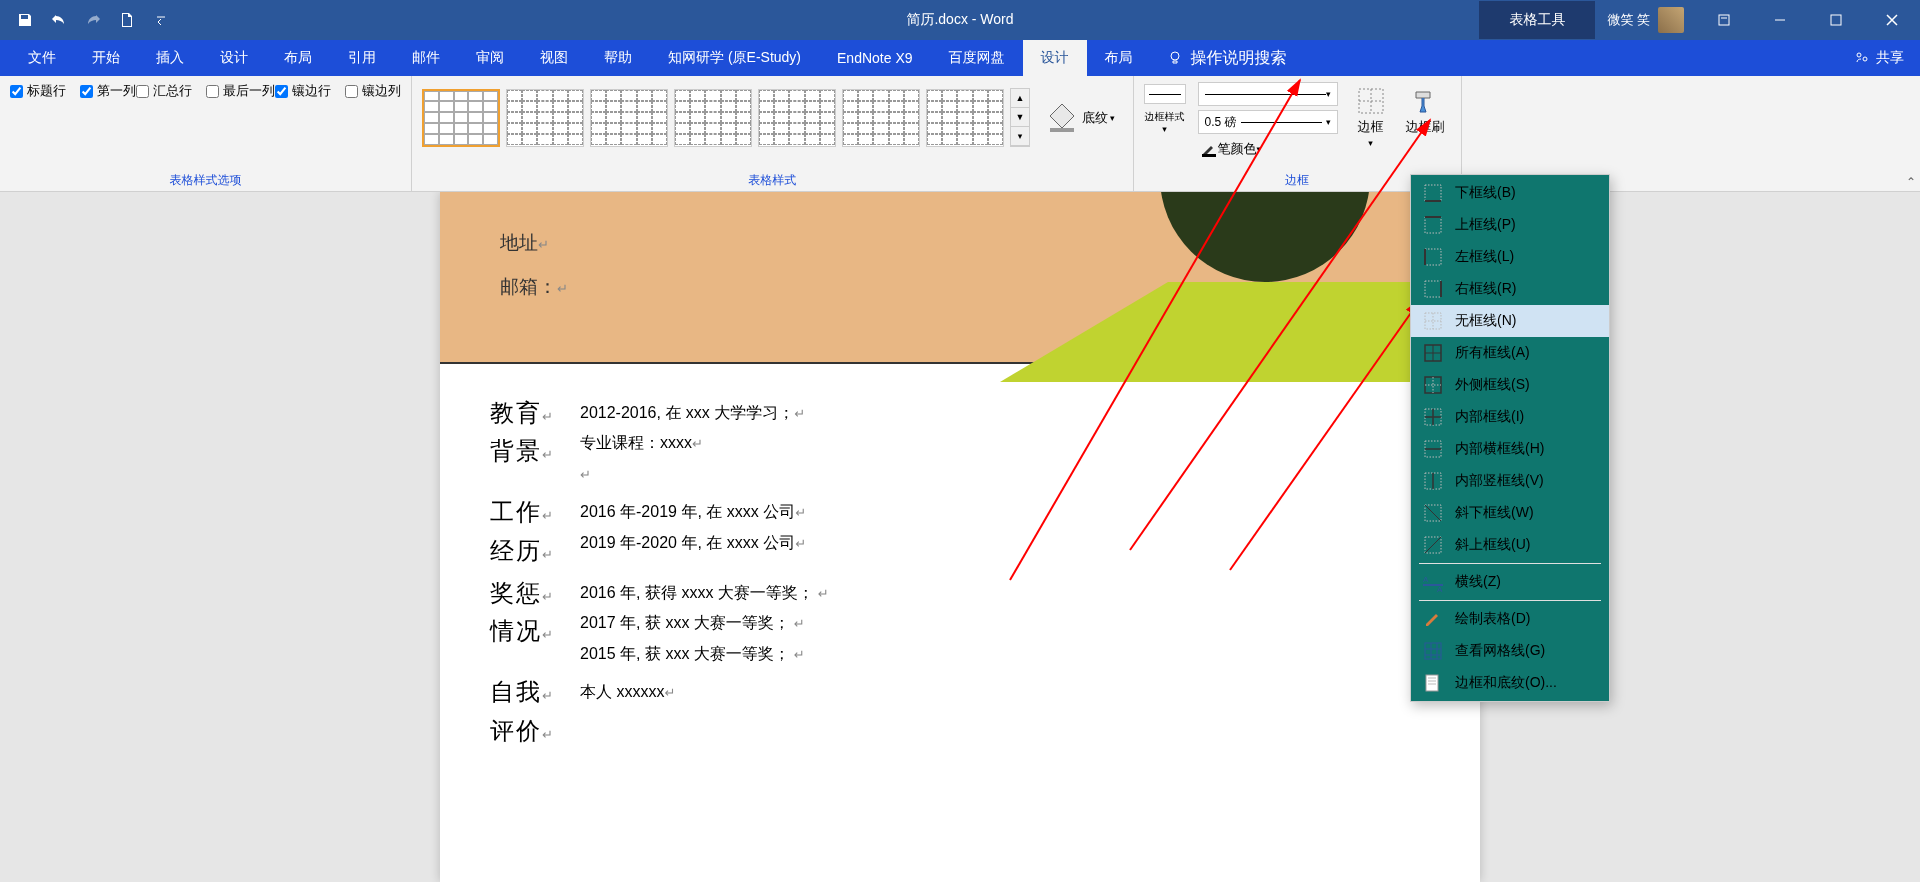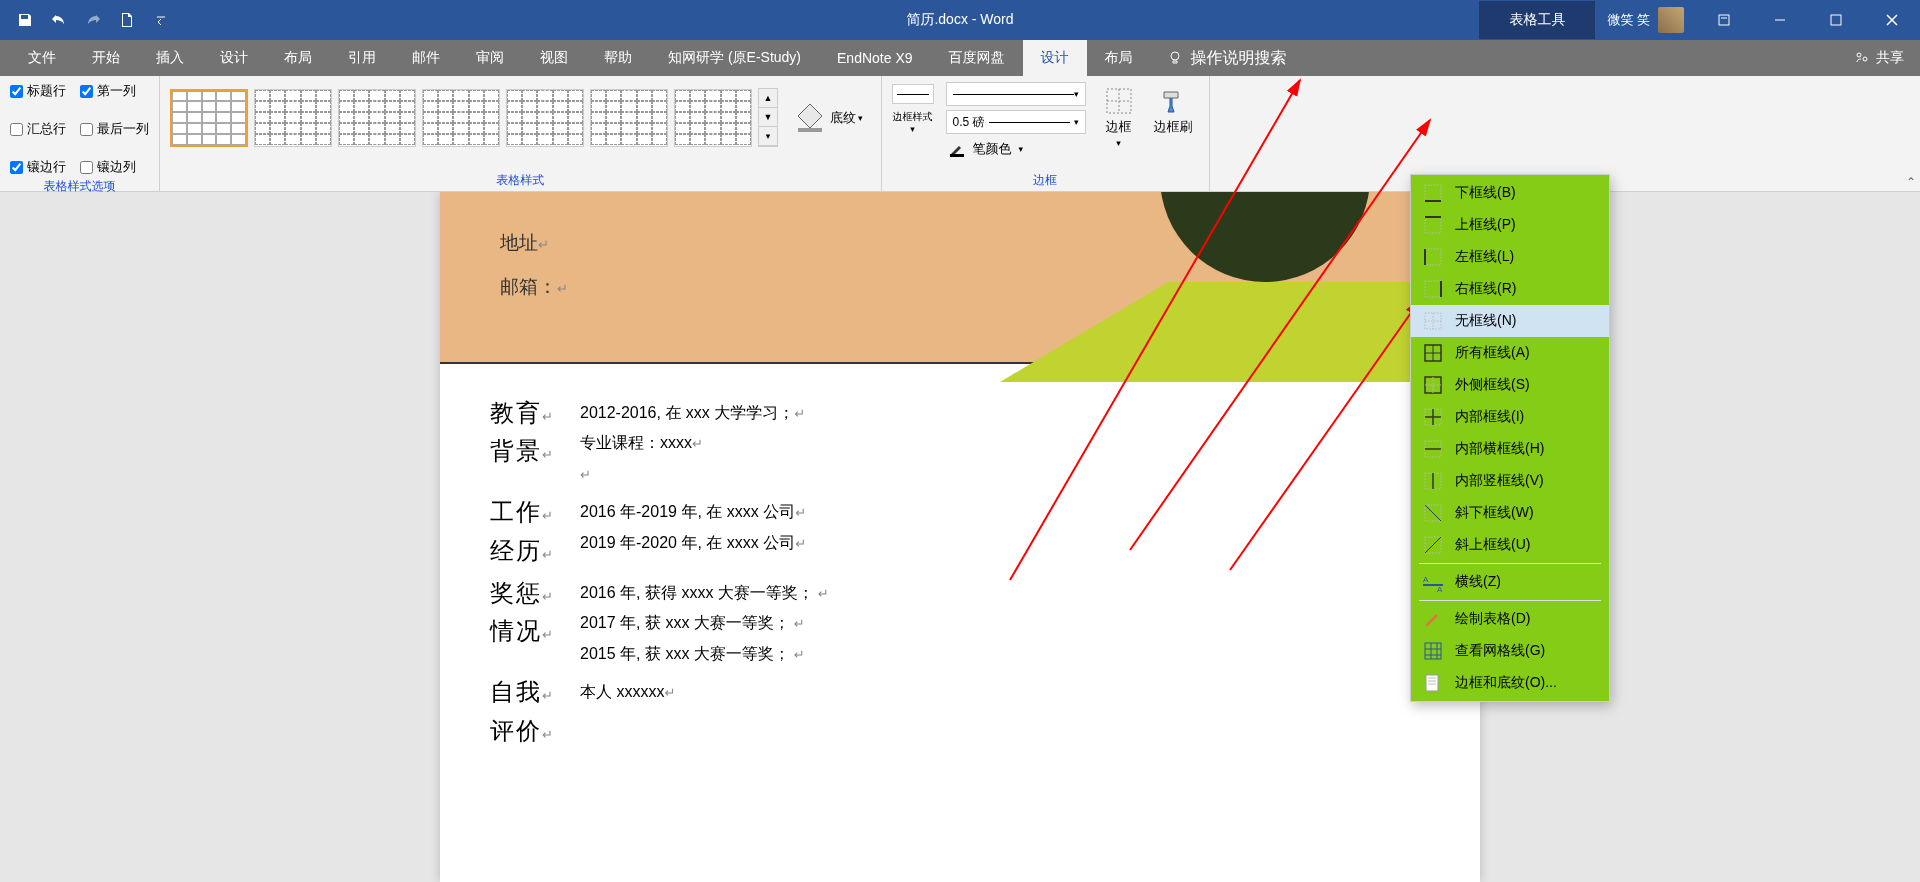--- a/index.html
+++ b/index.html
@@ -12,34 +12,34 @@
     .qat-btn svg { fill: white; }
     .title-center { position: absolute; left: 50%; transform: translateX(-50%); font-size: 14px; display: flex; align-items: center; gap: 6px; }
     .title-right { margin-left: auto; display: flex; align-items: center; gap: 2px; }
     .table-tools-tab { background: #1e3a6e; padding: 10px 30px; font-size: 14px; }
     .user-area { display: flex; align-items: center; gap: 8px; padding: 0 10px; font-size: 13px; }
     .avatar { width: 26px; height: 26px; background: linear-gradient(45deg,#8b6f4a,#c4a574); border-radius: 2px; }
     .window-btns { display: flex; }
     .window-btn { width: 56px; height: 40px; display: flex; align-items: center; justify-content: center; cursor: pointer; }
     
     
-    .ribbon-tabs { background: #737373; height: 36px; display: flex; align-items: center; padding-left: 10px; color: white; }
+    .ribbon-tabs { background: #1d4ed8; height: 36px; display: flex; align-items: center; padding-left: 10px; color: white; }
     .ribbon-tab { padding: 8px 18px; font-size: 14px; cursor: pointer; height: 36px; display: flex; align-items: center; }
     .ribbon-tab.active { background: #f3f3f3; color: #2b579a; }
     .ribbon-tab.layout2 { padding: 8px 18px; }
     .tell-me { display: flex; align-items: center; gap: 8px; padding: 0 16px; }
     .share-btn { margin-left: auto; padding: 0 16px; display: flex; align-items: center; gap: 6px; font-size: 14px; }
     
     
     .ribbon-content { background: #f3f3f3; height: 116px; display: flex; border-bottom: 1px solid #d0d0d0; position: relative; }
     .ribbon-group { border-right: 1px solid #d0d0d0; padding: 6px 10px 2px; display: flex; flex-direction: column; }
     .ribbon-group-body { flex: 1; display: flex; align-items: flex-start; }
     .ribbon-group-label { text-align: center; font-size: 12px; color: #1d4ed8; padding-top: 2px; }
     
-    .style-options { display: flex; flex-direction: column; gap: 20px; }
+    .style-options { display: flex; flex-direction: row; gap: 0; }
     .style-row { display: flex; gap: 14px; }
     .checkbox-item { display: flex; align-items: center; gap: 4px; font-size: 13px; cursor: pointer; }
     .checkbox-item input { cursor: pointer; }
     
     .table-styles { display: flex; gap: 6px; align-items: center; padding-top: 6px; }
     .style-preview { width: 78px; height: 58px; border: 1px solid #ccc; background: white; cursor: pointer; display: grid; grid-template-columns: repeat(5,1fr); grid-template-rows: repeat(5,1fr); }
     .style-preview.selected { border: 2px solid #f0a030; }
     .style-preview .cell { border: 0.5px solid #aaa; }
     .style-preview.dashed .cell { border: 0.5px dashed #999; }
     .style-scroll { display: flex; flex-direction: column; border: 1px solid #ccc; }
@@ -48,21 +48,21 @@
     .shading-btn { display: flex; flex-direction: row; align-items: center; gap: 2px; padding: 4px 8px; cursor: pointer; }
     .shading-icon { width: 36px; height: 36px; }
     
     .border-group { padding: 6px 8px 2px; }
     .border-controls { display: flex; gap: 10px; align-items: flex-start; }
     .border-style-btn { display: flex; flex-direction: column; align-items: center; padding: 2px; cursor: pointer; }
     .border-line { width: 42px; height: 20px; border: 1px solid #ccc; background: white; display: flex; align-items: center; justify-content: center; }
     .border-line::after { content:''; width: 80%; height: 1px; background: #000; }
     .pen-controls { display: flex; flex-direction: column; gap: 4px; }
     .pen-dropdown { border: 1px solid #ccc; background: white; padding: 2px 6px; font-size: 12px; cursor: pointer; width: 140px; height: 24px; display: flex; align-items: center; }
-    .pen-color { display: flex; align-items: center; gap: 7px; font-size: 13px; cursor: pointer; padding: 2px; }
+    .pen-color { display: flex; align-items: center; gap: 0; font-size: 13px; cursor: pointer; padding: 2px; }
     
     .border-btn-group { display: flex; gap: 4px; }
     .border-big-btn { display: flex; flex-direction: column; align-items: center; padding: 4px 8px; cursor: pointer; gap: 2px; }
     .border-icon { width: 30px; height: 30px; }
     
     .collapse-btn { position: absolute; right: 4px; bottom: 2px; cursor: pointer; font-size: 12px; color: #666; }
     
     
     .document-area { position: absolute; top: 192px; left: 0; right: 0; bottom: 0; background: #e6e6e6; display: flex; justify-content: center; overflow: hidden; }
     .page { width: 1040px; background: white; box-shadow: 0 0 10px rgba(0,0,0,0.2); position: relative; }
@@ -72,21 +72,21 @@
     .green-shape { position: absolute; right: 0; top: 90px; width: 480px; height: 100px; background: #c0d330; clip-path: polygon(35% 0, 100% 0, 100% 100%, 0 100%); }
     .page-divider { border-top: 2px solid #333; margin: 0; }
     
     .page-body { padding: 30px 50px; }
     .resume-row { display: flex; margin-bottom: 4px; }
     .resume-label { width: 90px; font-size: 24px; font-family: SimSun, serif; writing-mode: horizontal-tb; letter-spacing: 2px; line-height: 1.6; }
     .resume-content { flex: 1; font-size: 16px; font-family: SimSun, serif; line-height: 1.9; padding-top: 4px; }
     .para-mark { color: #888; font-size: 13px; }
     
     
-    .border-menu { position: absolute; top: 174px; left: 1410px; width: 200px; background: #84cc16; border: 1px solid #ccc; box-shadow: 2px 4px 12px rgba(0,0,0,0.25); z-index: 100; padding: 2px 0; }
+    .border-menu { position: absolute; top: 174px; left: 1410px; width: 200px; background: #0f766e; border: 1px solid #ccc; box-shadow: 2px 4px 12px rgba(0,0,0,0.25); z-index: 100; padding: 2px 0; }
     .border-menu-item { display: flex; align-items: center; gap: 12px; padding: 6px 12px; font-size: 14px; cursor: pointer; }
     .border-menu-item.highlighted { background: #d0e3f3; }
     .border-menu-icon { width: 20px; height: 20px; flex-shrink: 0; }
     .border-menu-sep { height: 1px; background: #e0e0e0; margin: 2px 8px; }
     
     
     .arrow { position: absolute; z-index: 50; pointer-events: none; }
   </style>
 </head>
 <body>

